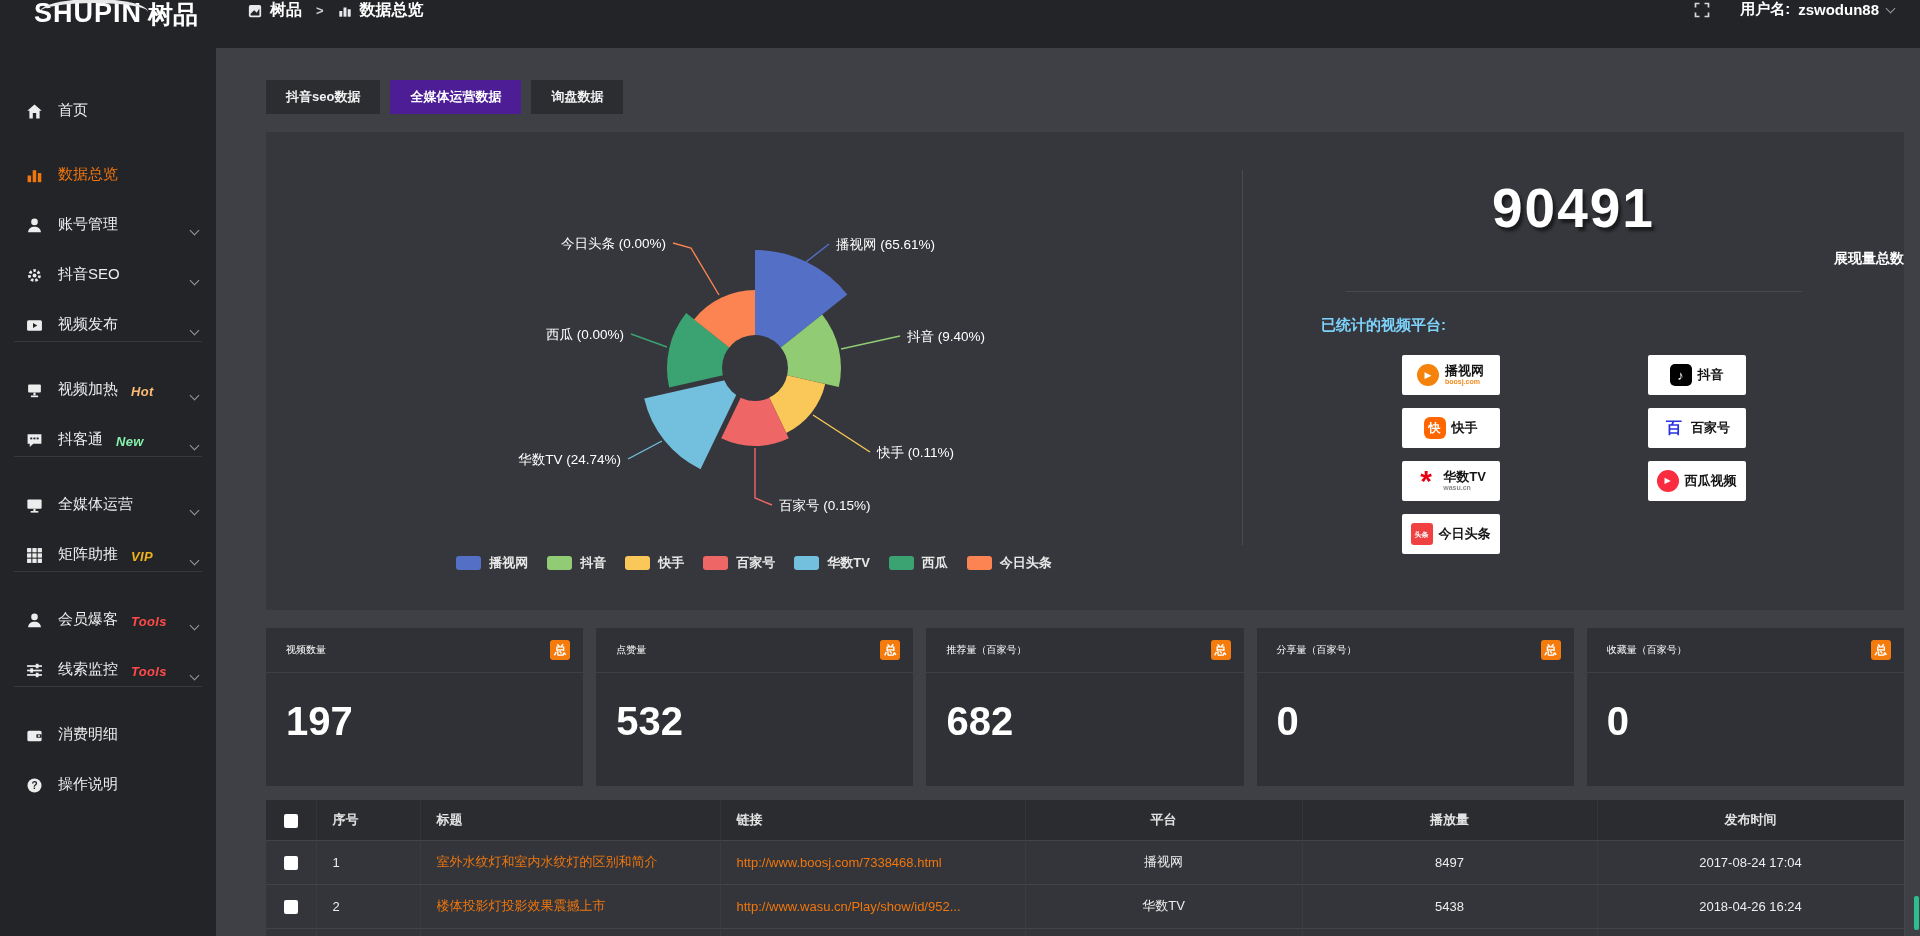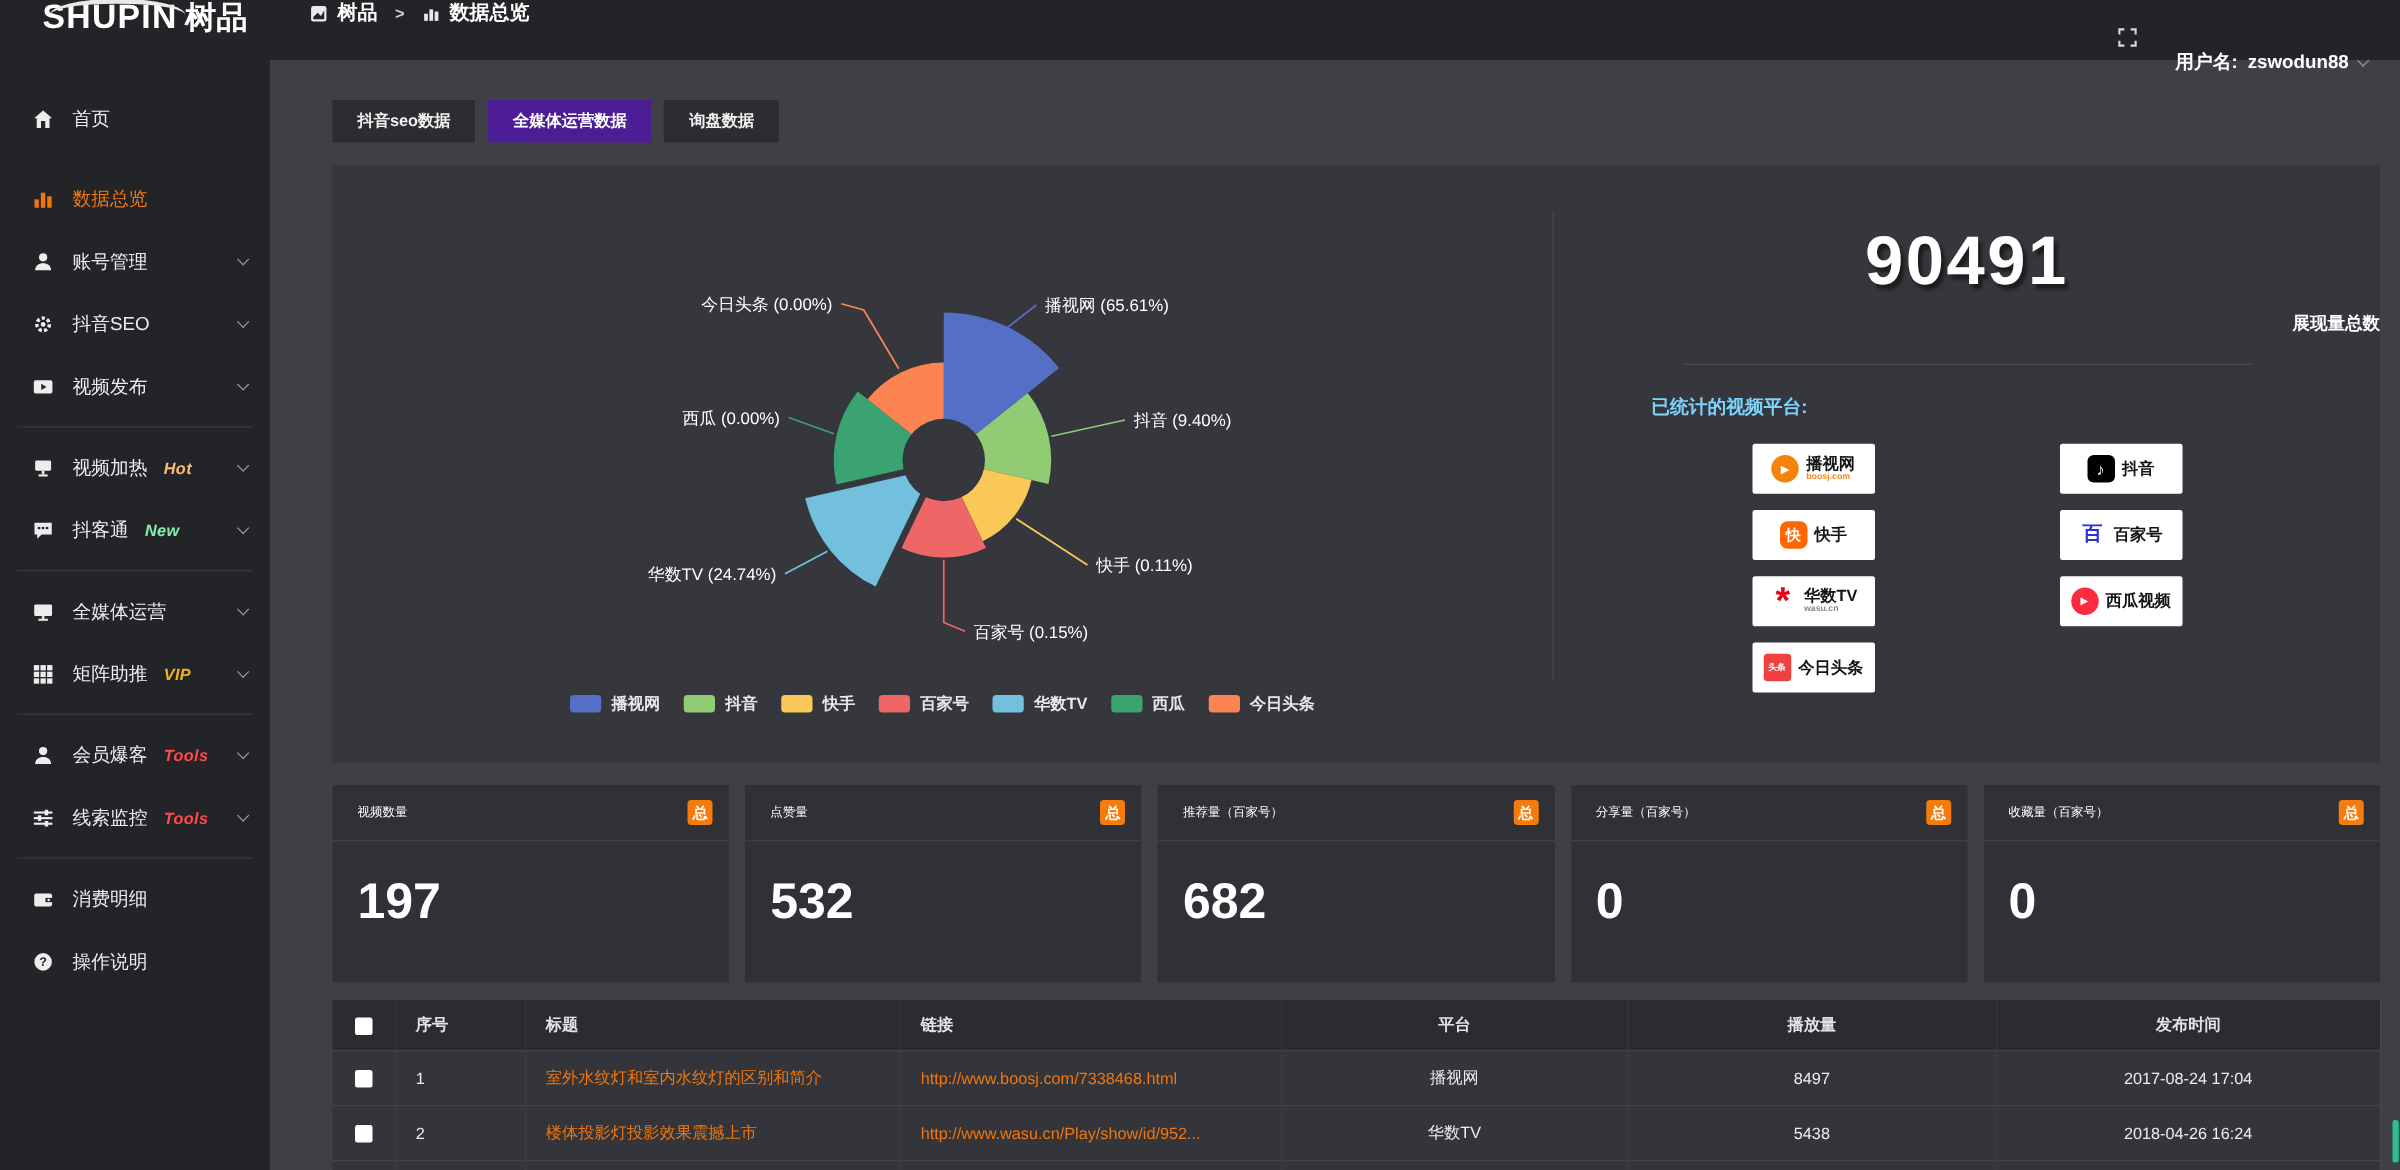--- a/index.html
+++ b/index.html
@@ -13,25 +13,25 @@
   .header { position:absolute; top:0; left:0; width:1920px; height:48px; background:#232428; display:flex; align-items:flex-start; z-index:10; }
   .logo { width:216px; padding-left:34px; display:flex; align-items:flex-end; color:#fff; position:relative; }
   .logo-arc { position:absolute; left:40px; top:-1px; width:108px; height:26px; border-top:4px solid #e9e9e9; border-radius:50%; }
   .logo-en { font-size:27px; font-weight:bold; letter-spacing:1px; line-height:1; }
   .logo-cn { font-size:25px; font-weight:bold; margin-left:6px; line-height:1; }
   .crumb { display:flex; align-items:center; margin-left:32px; color:#fff; font-size:16px; font-weight:bold; gap:8px; }
   .crumb .sep { color:#cfcfcf; font-size:13px; margin:0 6px; font-weight:bold; }
   .crumb svg { display:block; }
   .header-right { margin-left:auto; display:flex; align-items:center; gap:30px; padding-right:26px; color:#fff; }
   .fullscreen-btn { display:flex; cursor:pointer; }
-  .user-box { display:flex; align-items:center; gap:8px; font-size:15px; font-weight:bold; cursor:pointer;margin-top:40px; }
+  .user-box { display:flex; align-items:center; gap:8px; font-size:15px; font-weight:bold; cursor:pointer; }
   .chev { width:7px; height:7px; border-right:1.6px solid #9a9b9f; border-bottom:1.6px solid #9a9b9f; transform:rotate(45deg); margin-top:-3px; }
   
   .sidebar { position:absolute; top:48px; left:0; width:216px; height:888px; background:#232428; padding-top:22px; }
-  .side-item { height:50px; display:flex; align-items:center; padding:0 18px 0 26px; color:#eceded; font-size:15px; cursor:pointer; }
+  .side-item { height:50px; display:flex; align-items:flex-end; padding:0 18px 0 26px; color:#eceded; font-size:15px; cursor:pointer; }
   .side-item.active { color:#f0760d; }
   .side-item .sicon { width:17px; height:17px; margin-right:15px; display:flex; align-items:center; justify-content:center; flex:0 0 17px; }
   .side-badge { font-style:italic; font-weight:bold; font-size:13px; margin-left:13px; letter-spacing:.3px; }
   .side-divider { height:1px; background:#37383d; margin:7px 14px; }
   .side-item .chev { margin-left:auto; }
   .mt14 { margin-top:14px; }
   
   .content { position:absolute; left:216px; top:48px; width:1704px; height:732px; padding:32px 16px 0 50px; }
   .tabs { display:flex; gap:10px; }
   .tab { height:34px; padding:0 20px; background:#2b2d31; color:#f2f2f2; font-size:13px; font-weight:bold; display:flex; align-items:center; cursor:pointer; }

